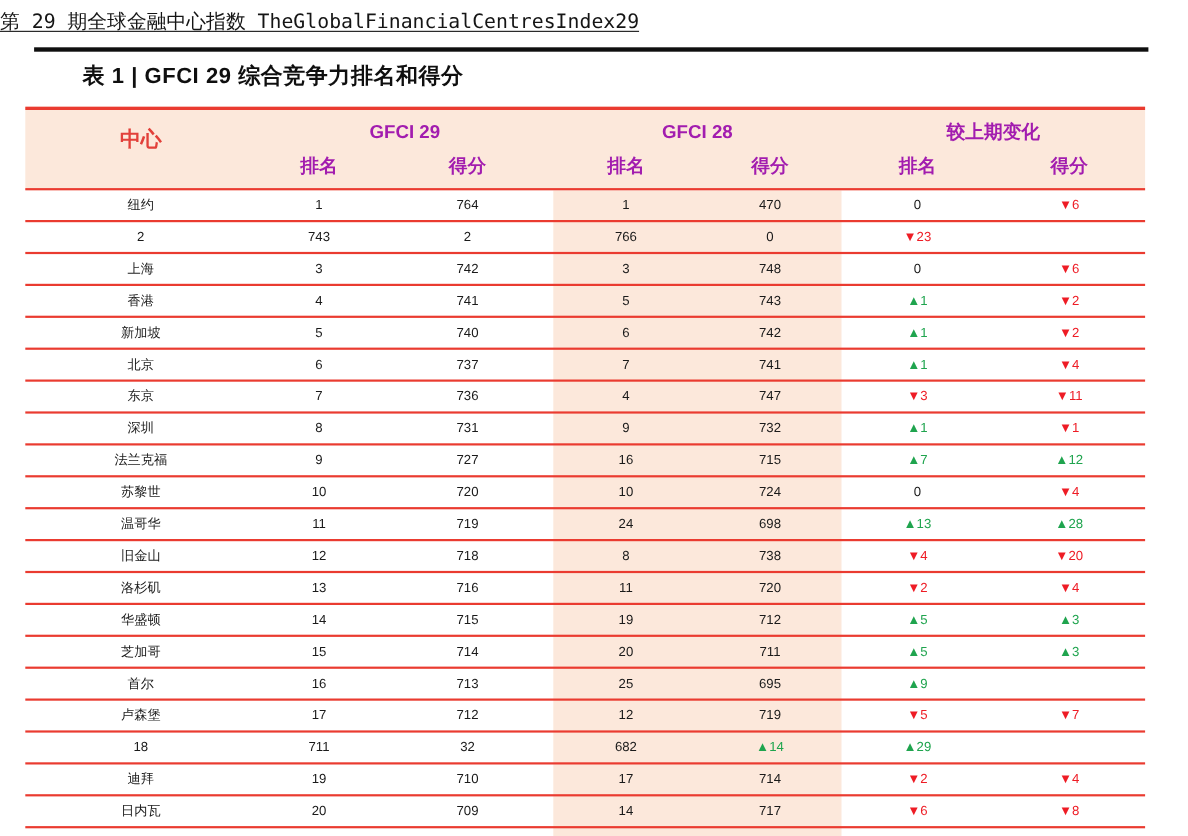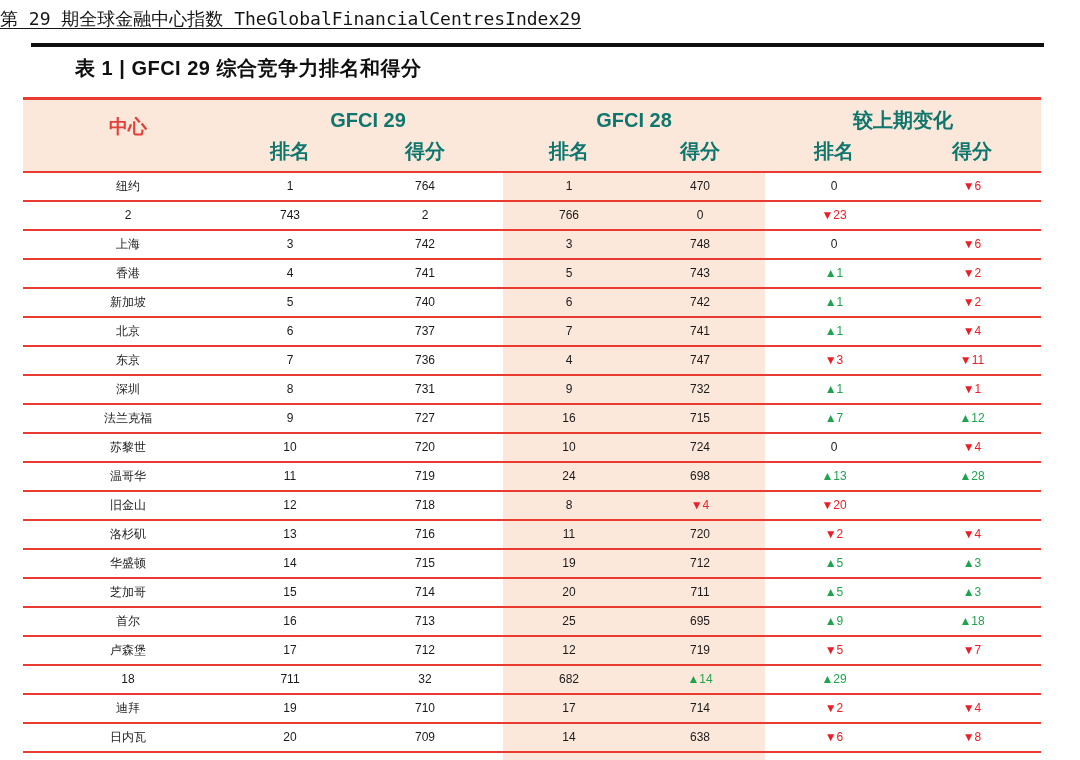--- a/index.html
+++ b/index.html
@@ -32,21 +32,21 @@
     position:relative; z-index:1; background:#fce8db;
     border-top:3px solid #ea3b30; border-bottom:2px solid #ea3b30;
   }
   .hrow, .trow {
     display:grid;
     grid-template-columns:210px 114px 156px 132px 130px 138px 138px;
   }
   .hrow1 { height:35px; line-height:40px; }
   .hrow2 { height:36px; line-height:32px; }
   .ghead, .sub {
-    font-weight:bold; color:#0f766e; font-size:20px; text-align:center;
+    font-weight:bold; color:#a21caf; font-size:17px; text-align:center;
   }
   .g1 { grid-column:2 / 4; }
   .g2 { grid-column:4 / 6; }
   .g3 { grid-column:6 / 8; }
   .sc2{grid-column:2} .sc3{grid-column:3} .sc4{grid-column:4}
   .sc5{grid-column:5} .sc6{grid-column:6} .sc7{grid-column:7}
   .center-label {
     position:absolute; left:0; top:0; width:210px; height:54px;
     display:flex; align-items:center; justify-content:center;
     font-weight:bold; color:#e2403a; font-size:19px;
@@ -193,20 +193,21 @@
           <div class="cell">24</div>
           <div class="cell">698</div>
           <div class="cell up">▲13</div>
           <div class="cell up">▲28</div>
         </div>
         <div class="trow">
           <div class="cell">旧金山</div>
           <div class="cell">12</div>
           <div class="cell">718</div>
           <div class="cell">8</div>
+          <div class="cell">738</div>
           <div class="cell down">▼4</div>
           <div class="cell down">▼20</div>
         </div>
         <div class="trow">
           <div class="cell">洛杉矶</div>
           <div class="cell">13</div>
           <div class="cell">716</div>
           <div class="cell">11</div>
           <div class="cell">720</div>
           <div class="cell down">▼2</div>
@@ -230,21 +231,20 @@
           <div class="cell up">▲5</div>
           <div class="cell up">▲3</div>
         </div>
         <div class="trow">
           <div class="cell">首尔</div>
           <div class="cell">16</div>
           <div class="cell">713</div>
           <div class="cell">25</div>
           <div class="cell">695</div>
           <div class="cell up">▲9</div>
-          <div class="cell up">▲18</div>
         </div>
         <div class="trow">
           <div class="cell">卢森堡</div>
           <div class="cell">17</div>
           <div class="cell">712</div>
           <div class="cell">12</div>
           <div class="cell">719</div>
           <div class="cell down">▼5</div>
           <div class="cell down">▼7</div>
         </div>
@@ -263,21 +263,21 @@
           <div class="cell">17</div>
           <div class="cell">714</div>
           <div class="cell down">▼2</div>
           <div class="cell down">▼4</div>
         </div>
         <div class="trow">
           <div class="cell">日内瓦</div>
           <div class="cell">20</div>
           <div class="cell">709</div>
           <div class="cell">14</div>
-          <div class="cell">638</div>
+          <div class="cell">717</div>
           <div class="cell down">▼6</div>
           <div class="cell down">▼8</div>
         </div>
       </div>
 
   </div>
 
 </div>
 
 </body></html>

